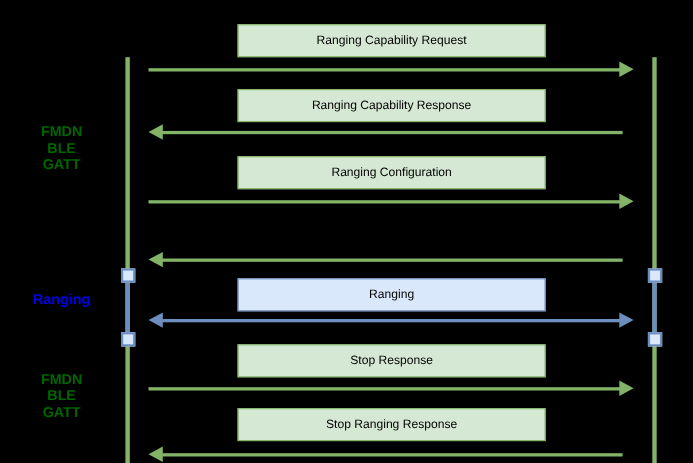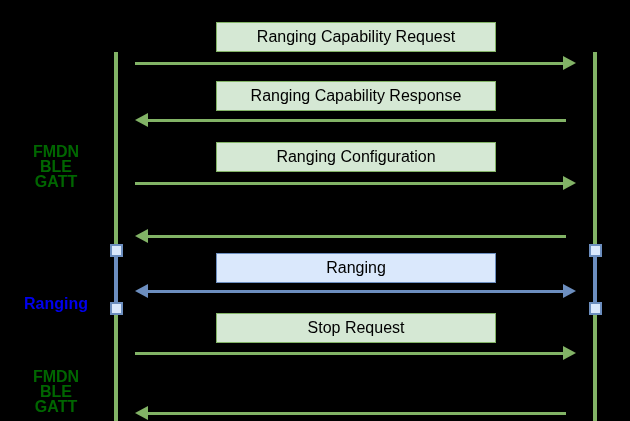--- a/index.html
+++ b/index.html
@@ -15,40 +15,40 @@
   .blue-segment.left{left:114px;}
   .blue-segment.right{left:593px;}
   .marker{position:absolute;width:13px;height:13px;box-sizing:border-box;
     background:var(--blue-fill);border:2px solid var(--blue-stroke);}
   .marker.ml{left:110px;}
   .marker.mr{left:589px;}
   .marker.t1{top:244px;}
   .marker.t2{top:302px;}
   
   .msg-box{position:absolute;left:216px;width:280px;height:30px;box-sizing:border-box;
-    border:1px solid;text-align:center;line-height:28px;font-size:16px;color:#000;}
+    border:1px solid;text-align:center;line-height:28px;font-size:11px;color:#000;}
   .msg-box.style-green{background:var(--green-fill);border-color:var(--green-stroke);}
   .msg-box.style-blue{background:var(--blue-fill);border-color:var(--blue-stroke);}
   
   .msg-arrow{position:absolute;left:135px;width:441px;height:14px;}
   .msg-arrow.style-green{--stroke:var(--green-stroke);}
   .msg-arrow.style-blue{--stroke:var(--blue-stroke);}
   .msg-arrow .line{position:absolute;top:5.5px;height:3px;background:var(--stroke);}
   .msg-arrow.dir-right .line{left:0;right:11px;}
   .msg-arrow.dir-left  .line{left:11px;right:10px;}
   .msg-arrow.dir-both  .line{left:11px;right:11px;}
   .head{position:absolute;top:0;width:0;height:0;display:none;
     border-top:7px solid transparent;border-bottom:7px solid transparent;}
   .head-right{right:0;border-left:13px solid var(--stroke);}
   .head-left{left:0;border-right:13px solid var(--stroke);}
   .dir-right .head-right,.dir-both .head-right{display:block;}
   .dir-left .head-left,.dir-both .head-left{display:block;}
   
   .proto-label{position:absolute;left:10px;width:92px;text-align:center;
-    font-size:16px;font-weight:bold;line-height:15px;margin-top:32px;}
+    font-size:13px;font-weight:bold;line-height:15px;}
   .proto-label.style-green{color:var(--label-green);}
   .proto-label.style-blue{color:var(--label-blue);}
   #label-top{top:112px;}
   #label-mid{top:264px;}
   #label-bottom{top:337px;}
 </style>
 </head>
 <body>
 
 <div id="stage" style="--bg: #000000; --green-fill: #d5e8d4; --green-stroke: #82b366; --blue-fill: #dae8fc; --blue-stroke: #6c8ebf; --label-green: #006600; --label-blue: #0000ee;">
@@ -73,21 +73,22 @@
   <div id="label-bottom" class="proto-label style-green">
     <div>FMDN</div>
     <div>BLE</div>
     <div>GATT</div>
   </div>
 
   <div class="msg-box style-green" style="top:22px">Ranging Capability Request</div>
   <div class="msg-box style-green" style="top:142px">Ranging Configuration</div>
   <div class="msg-box style-green" style="top:81px">Ranging Capability Response</div>
   <div class="msg-box style-blue" style="top:253px">Ranging</div>
-  <div class="msg-box style-green" style="top:313px">Stop Request</div>
+  <div class="msg-box style-green" style="top:313px">Stop Response</div>
+  <div class="msg-box style-green" style="top:371px">Stop Ranging Response</div>
 
   <div class="msg-arrow style-green dir-right" style="top:56px">
 
     <div class="line"></div>
     <div class="head head-right"></div>
   </div>
   <div class="msg-arrow style-green dir-left" style="top:113px">
     <div class="head head-left"></div>
     <div class="line"></div>
 

